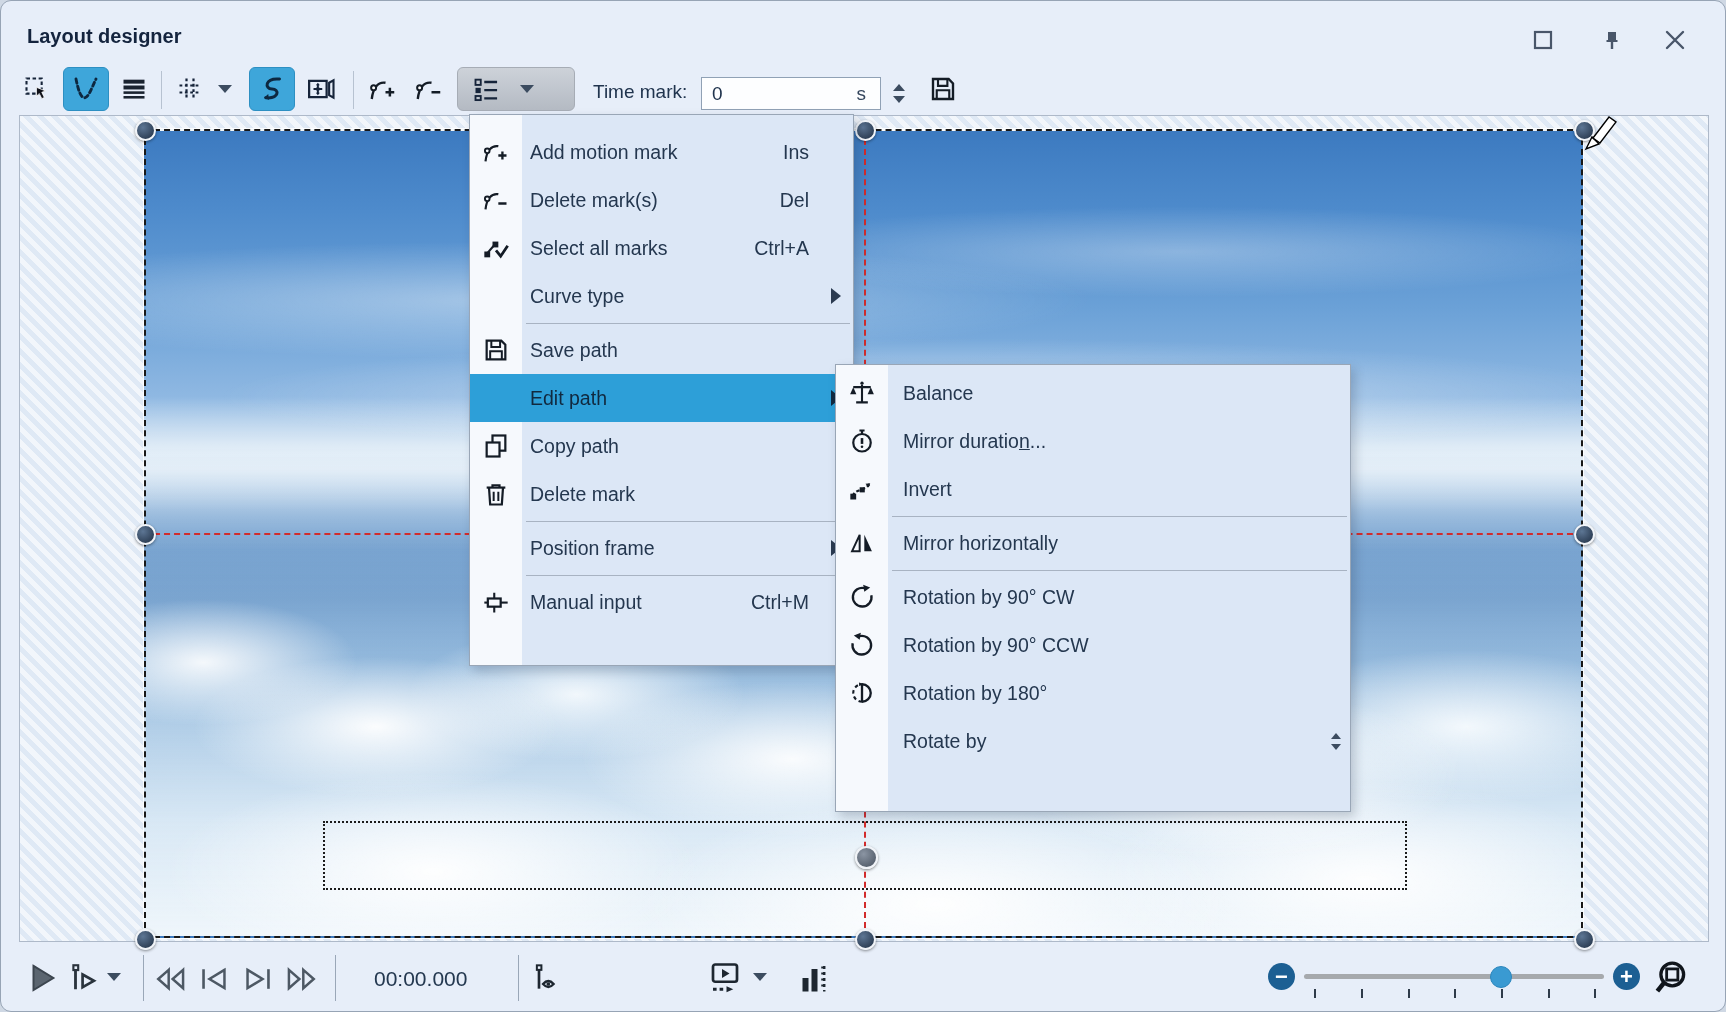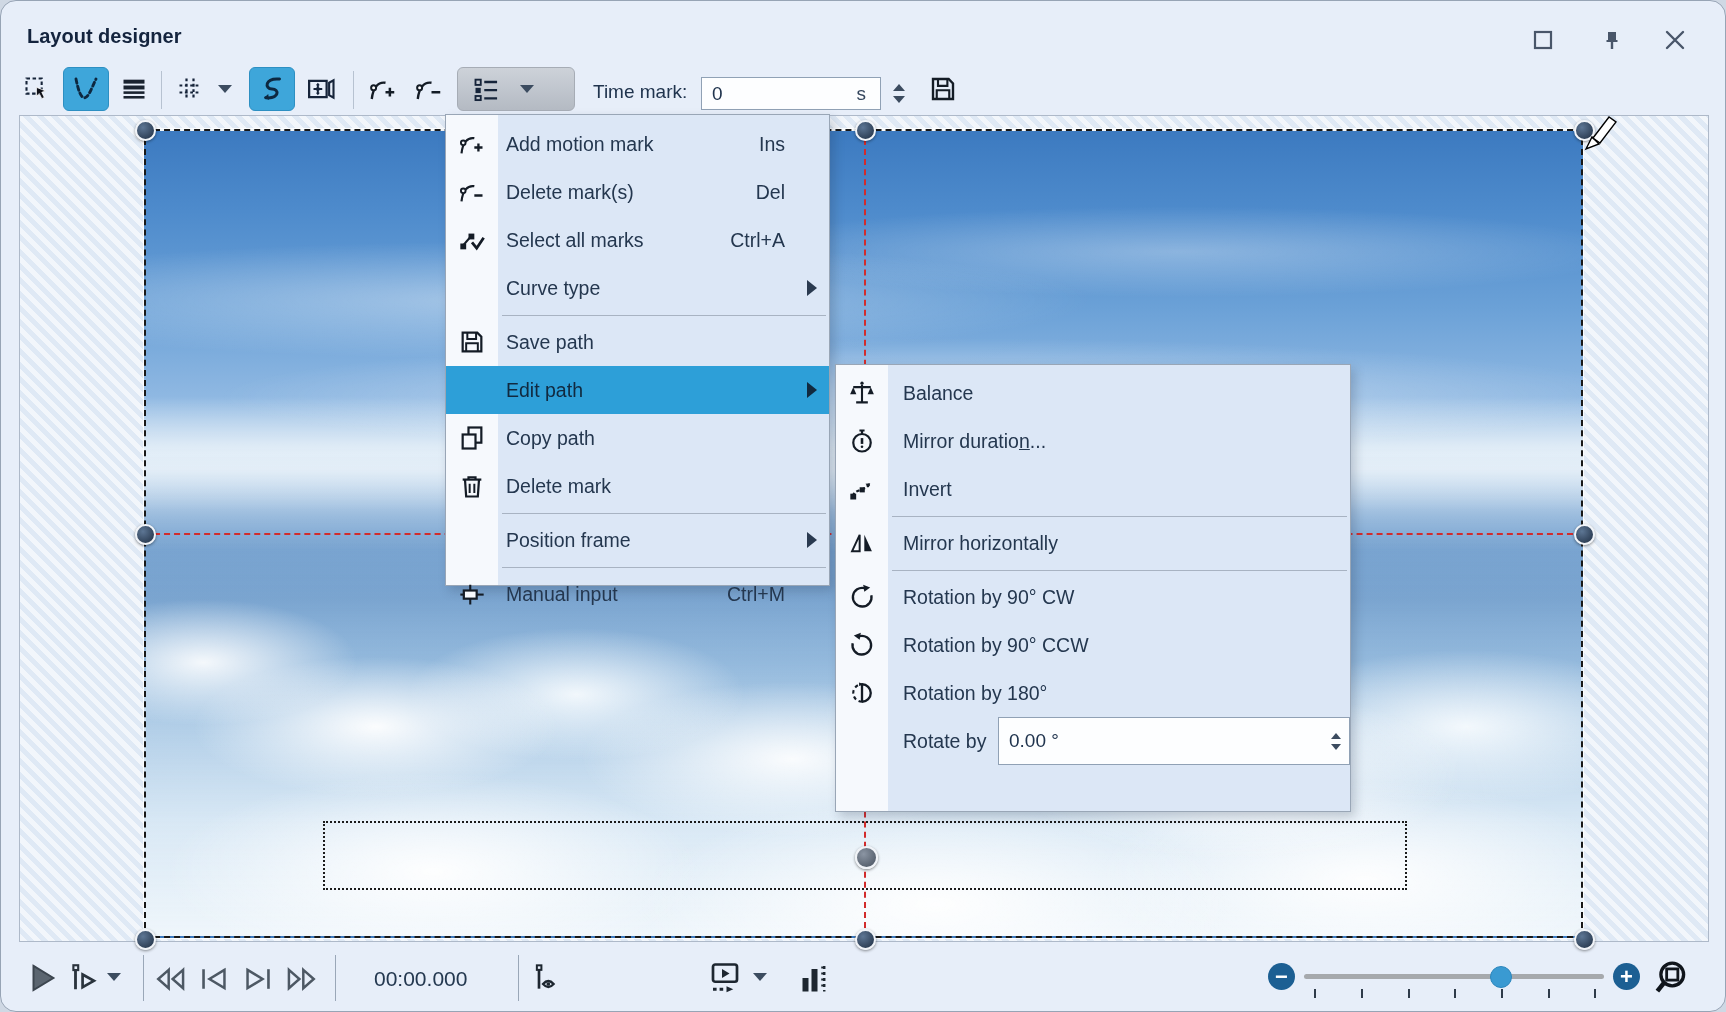--- a/index.html
+++ b/index.html
@@ -1,17 +1,17 @@
 <!DOCTYPE html>
 <html><head>
 <meta charset="utf-8">
 <style>
   html,body{margin:0;padding:0;background:#cfd8e4;font-family:"Liberation Sans","DejaVu Sans",sans-serif;}
   .abs{position:absolute;}
-  #win{position:relative;width:1726px;height:1012px;background:#e7eef9;border:1px solid #97a4b5;border-radius:16px;overflow:hidden;box-sizing:border-box;}
+  #win{position:relative;width:1726px;height:1012px;background:#e7eef9;border:1px solid #97a4b5;border-radius:11px;overflow:hidden;box-sizing:border-box;}
   
   .title{left:26px;top:24px;font-size:20px;font-weight:bold;color:#14243e;}
   .winbtn{width:30px;height:30px;display:flex;align-items:center;justify-content:center;cursor:default;}
   
   .tbtn{height:44px;display:flex;align-items:center;justify-content:center;border-radius:6px;color:#1b2b3f;}
   .tbtn.active{background:#3ea6da;border:1px solid #2d8fc2;box-sizing:border-box;color:#0d2b46;}
   .tbtn.pressed{background:linear-gradient(#cdd2d9,#b4bac3);border:1px solid #a6acb5;box-sizing:border-box;}
   .tsep{width:1px;background:#b7c2d1;top:70px;height:38px;}
   .tlabel{font-size:19px;color:#20344e;}
   .inputbox{background:#fdfeff;border:1px solid #90a1b5;box-sizing:border-box;display:flex;align-items:center;}
@@ -198,21 +198,21 @@
   <div class="abs handle" style="left:134px;top:928px;"></div>
   <div class="abs handle" style="left:854px;top:928px;"></div>
   <div class="abs handle" style="left:1573px;top:928px;"></div>
   <div class="abs handle center" style="left:854px;top:845px;"></div>
 
   <svg class="abs" style="left:1578px;top:112px;z-index:5;" width="44" height="44" viewBox="0 0 44 44">
     <path d="M7 36 l6 -12 7 7 z" fill="#fff" stroke="#000" stroke-width="1.4"></path>
     <path d="M14 25 L30 4 l7 5 -16 21 z" fill="#fff" stroke="#000" stroke-width="1.4"></path>
   </svg>
 
-  <div class="abs menu" style="left:444px;top:113px;width:385px;padding-top:5px;height:472px;box-sizing:border-box;">
+  <div class="abs menu" style="left:468px;top:113px;width:385px;padding-top:13px;height:552px;box-sizing:border-box;">
     <div class="gutter"></div>
 
     <div class="mrow">
       <span class="micon">
         <svg width="28" height="28" viewBox="0 0 24 24">
             <path d="M3 20 C4 11 8 6 14 7" fill="none" stroke="currentColor" stroke-width="1.9"></path>
             <circle cx="4.5" cy="11" r="2" fill="#f6f9fd" stroke="currentColor" stroke-width="1.6"></circle>
             <path d="M14 15 h7 M17.5 11.5 v7" stroke="currentColor" stroke-width="2"></path>
           </svg>
       </span>
@@ -396,23 +396,20 @@
             <path d="M12 19.5 a7.5 7.5 0 0 1 0 -15" fill="none" stroke="currentColor" stroke-width="1.8" stroke-dasharray="3 2.6"></path>
             <path d="M12 4.5 v15" stroke="currentColor" stroke-width="2"></path>
             <path d="M9.5 3 l4.5 1.5 -4.5 1.5 z" fill="currentColor"></path>
           </svg>
       </span>
       <span class="mlabel sublabel-x">Rotation by 180°</span>
     </div>
 
     <div class="mrow">
       <span class="mlabel sublabel-x">Rotate by</span>
-      <div class="inputbox" style="position:absolute;left:162px;top:0;width:352px;height:48px;">
-        <span class="val">0.00 °</span>
-      </div>
       <div class="spincol" style="position:absolute;right:4px;top:0;height:48px;width:20px;">
         <span class="spin-up" style="border-left-width:5px;border-right-width:5px;border-bottom-width:6px;"></span>
         <span class="spin-dn" style="border-left-width:5px;border-right-width:5px;border-top-width:6px;"></span>
       </div>
     </div>
   </div>
 
   <div class="abs ticon" style="left:24px;top:960px;">
     <svg width="34" height="34" viewBox="0 0 24 24">
         <path d="M6 3.5 L20 12 L6 20.5 Z" fill="#5b6570" stroke="#3c454f" stroke-width="1.4"></path>

